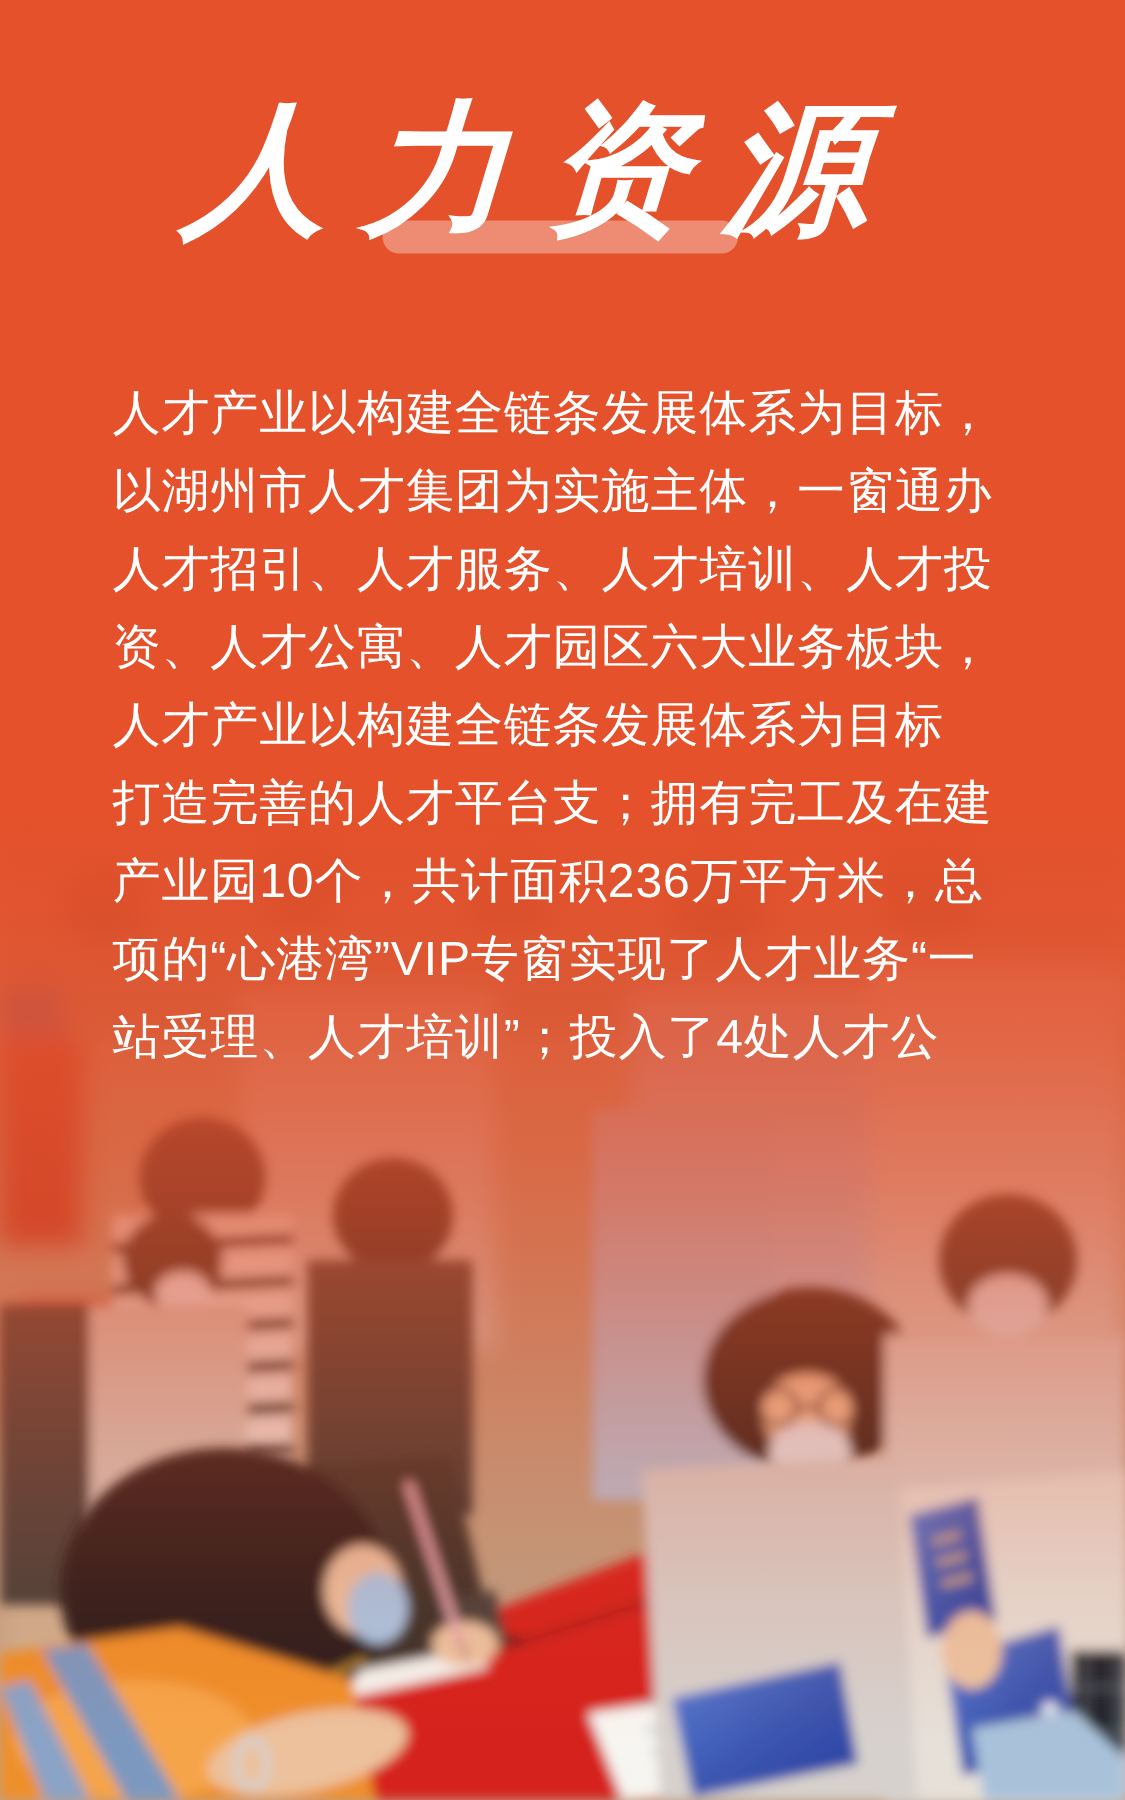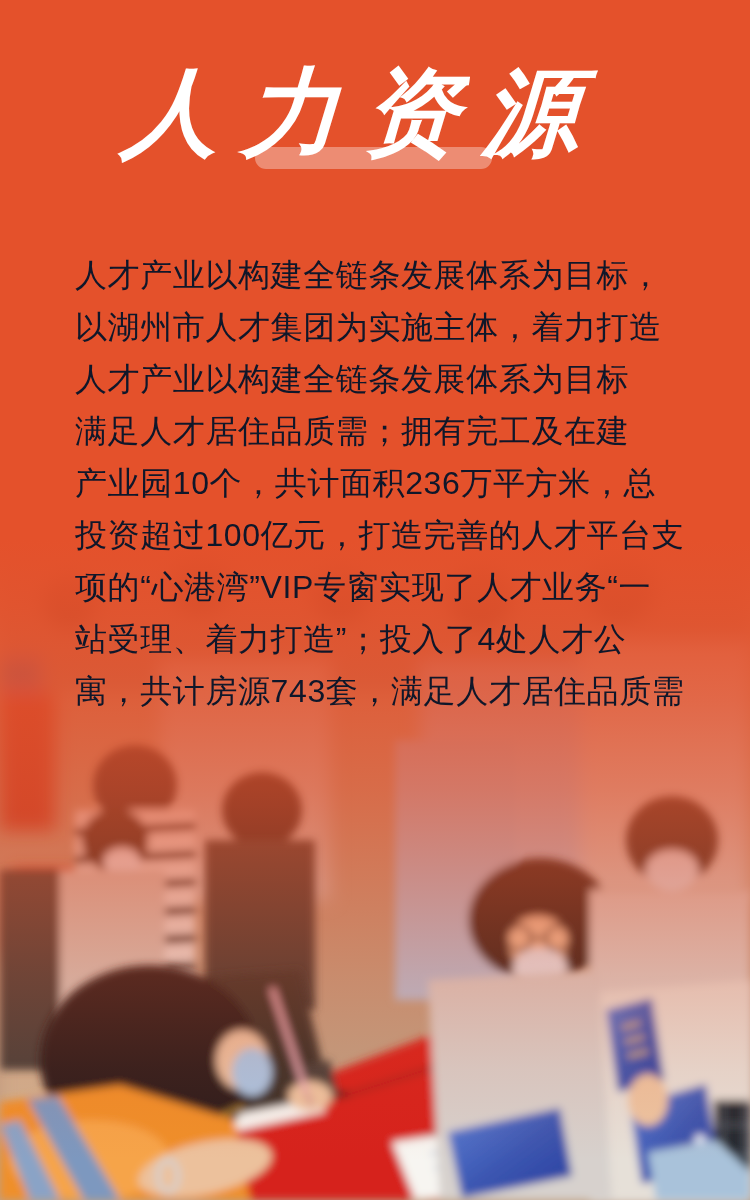--- a/index.html
+++ b/index.html
@@ -37,21 +37,21 @@
     font-family:"DejaVu Serif","Liberation Serif",serif;
     font-style:italic;font-weight:700;
     font-size:96px;line-height:110px;letter-spacing:24px;
     transform:translateX(-12px) skewX(-3deg);
     text-rendering:optimizeLegibility;
   }
 
   
   .article{
     position:absolute;left:75px;top:249px;width:600px;z-index:5;
-    color:#0f172a;font-size:32px;line-height:52px;letter-spacing:0.6px;
+    color:#ffffff;font-size:32px;line-height:52px;letter-spacing:0.6px;
     font-family:"Liberation Sans","DejaVu Sans",sans-serif;
     font-weight:400;
   }
   .article .line{white-space:nowrap;height:52px;}
 </style>
 </head>
 <body>
 
 <div class="page">
 
@@ -200,23 +200,23 @@
     </svg>
   </div>
 
   <div class="photo-overlay"></div>
 
   <div class="title-highlight"></div>
   <h1 class="title">人力资源</h1>
 
   <div class="article" id="article">
       <div class="line">人才产业以构建全链条发展体系为目标，</div>
-      <div class="line">以湖州市人才集团为实施主体，着力打造</div>
+      <div class="line">以湖州市人才集团为实施主体，一窗通办</div>
+      <div class="line">人才招引、人才服务、人才培训、人才投</div>
+      <div class="line">资、人才公寓、人才园区六大业务板块，</div>
       <div class="line">人才产业以构建全链条发展体系为目标</div>
-      <div class="line">满足人才居住品质需；拥有完工及在建</div>
+      <div class="line">打造完善的人才平台支；拥有完工及在建</div>
       <div class="line">产业园10个，共计面积236万平方米，总</div>
-      <div class="line">投资超过100亿元，打造完善的人才平台支</div>
       <div class="line">项的“心港湾”VIP专窗实现了人才业务“一</div>
-      <div class="line">站受理、着力打造”；投入了4处人才公</div>
-      <div class="line">寓，共计房源743套，满足人才居住品质需</div>
+      <div class="line">站受理、人才培训”；投入了4处人才公</div>
     </div>
 
 </div>
 
 </body></html>

